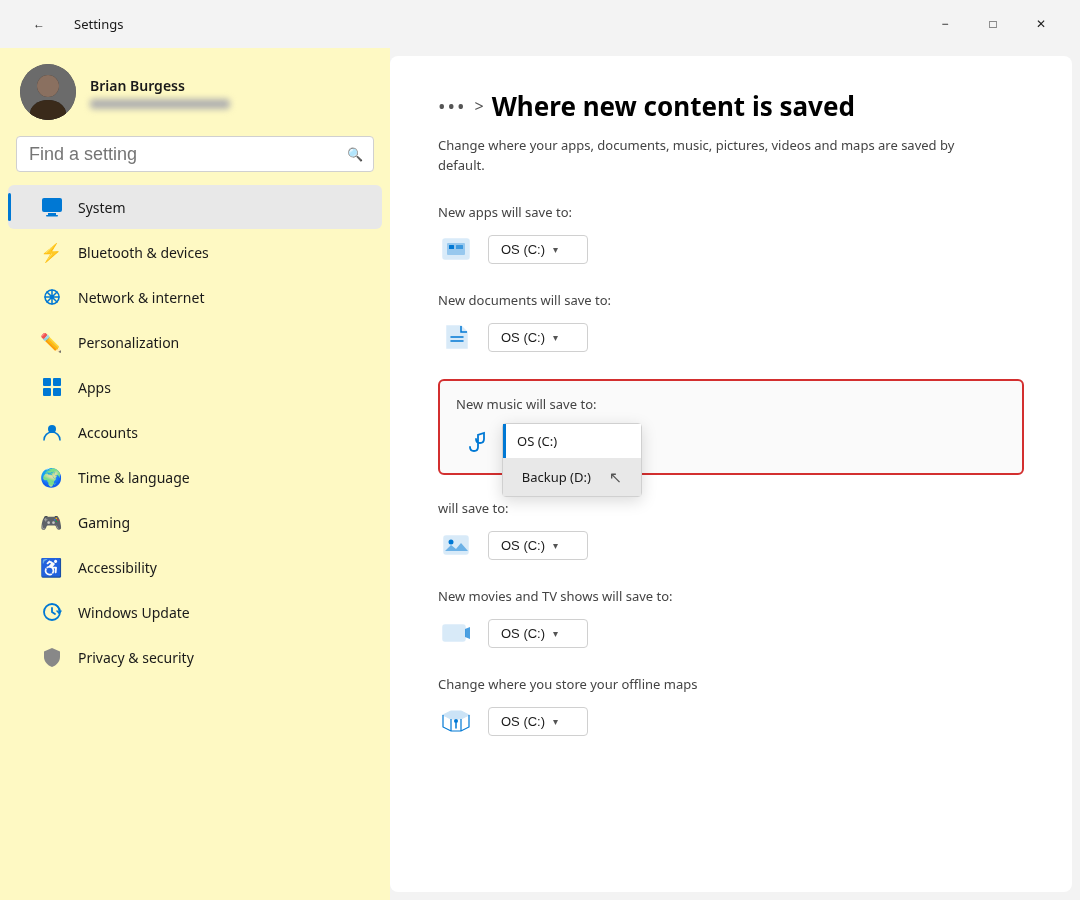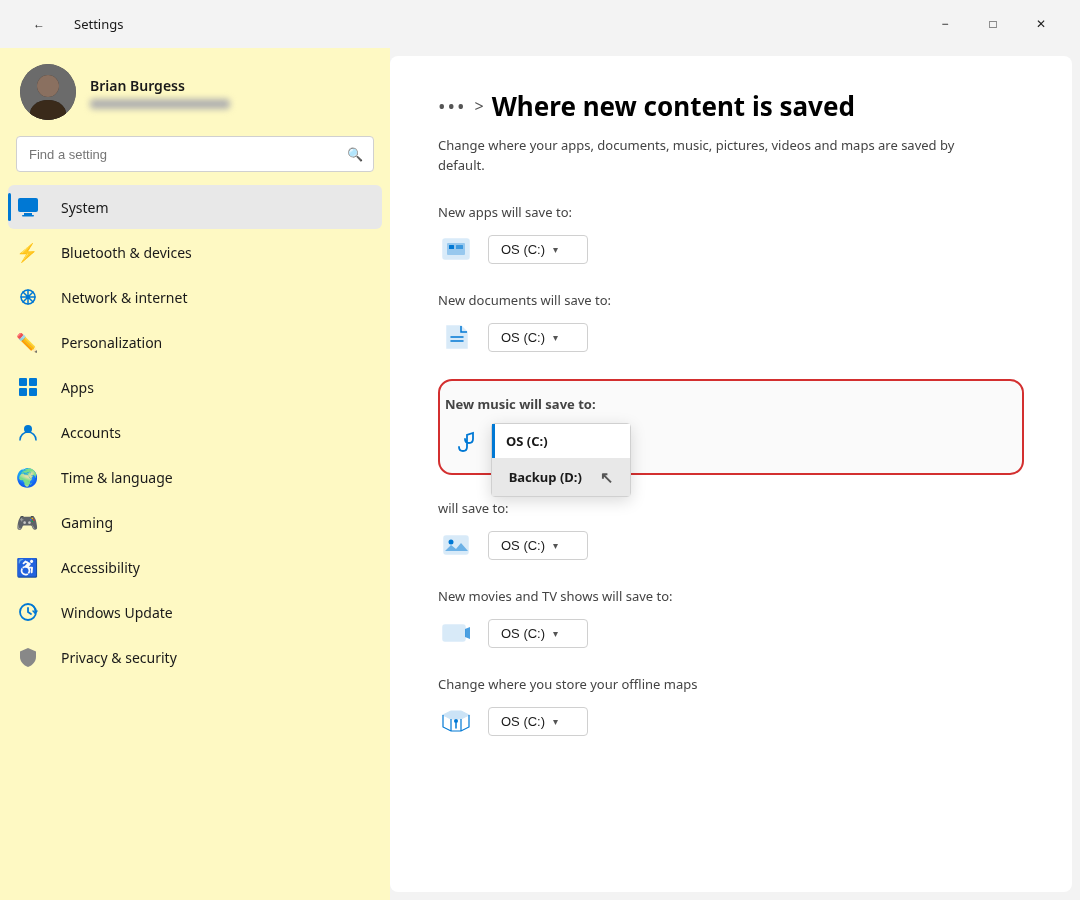--- a/index.html
+++ b/index.html
@@ -98,39 +98,39 @@
     .search-box {
       margin: 4px 16px 12px 16px;
       position: relative;
     }
     .search-input {
       width: 100%;
       height: 36px;
       border: 1px solid #d0d0d0;
       border-radius: 4px;
       padding: 0 36px 0 12px;
-      font-size: 13px;
+      font-size: 18px;
       background: white;
       outline: none;
       color: #888;
     }
     .search-icon-wrap {
       position: absolute;
       right: 10px;
       top: 50%;
       transform: translateY(-50%);
       color: #666;
       font-size: 13px;
     }
 
     .nav-item {
       display: flex;
       align-items: center;
-      gap: 21px;
-      padding: 10px 8px;
+      gap: 14px;
+      padding: 10px 32px;
       cursor: pointer;
       border-radius: 6px;
       margin: 1px 8px;
       font-size: 14px;
       color: #1a1a1a;
       position: relative;
     }
     .nav-item.active {
       background: #e8e8e8;
     }
@@ -226,26 +226,25 @@
       font-size: 13px;
       cursor: pointer;
       min-width: 100px;
       color: #1a1a1a;
     }
     .dropdown-chevron { font-size: 10px; color: #555; }
 
     
     .music-section {
       border: 2px solid #d32f2f;
-      border-radius: 14px;
-      padding: 14px 5px;
+      border-radius: 6px;
+      padding: 14px 16px;
       margin-bottom: 24px;
       background: #fafafa;
       position: relative;
-      font-weight: bold;
     }
     .music-section .setting-label {
       margin-bottom: 10px;
     }
     .dropdown-open {
       position: relative;
     }
     .dropdown-list {
       position: absolute;
       top: 0;

